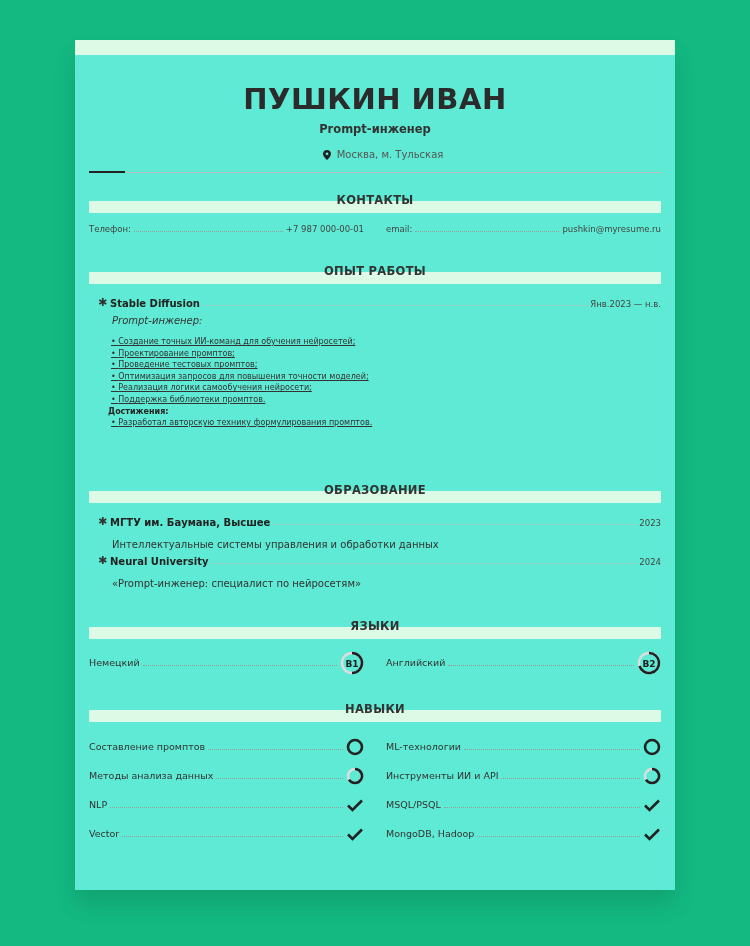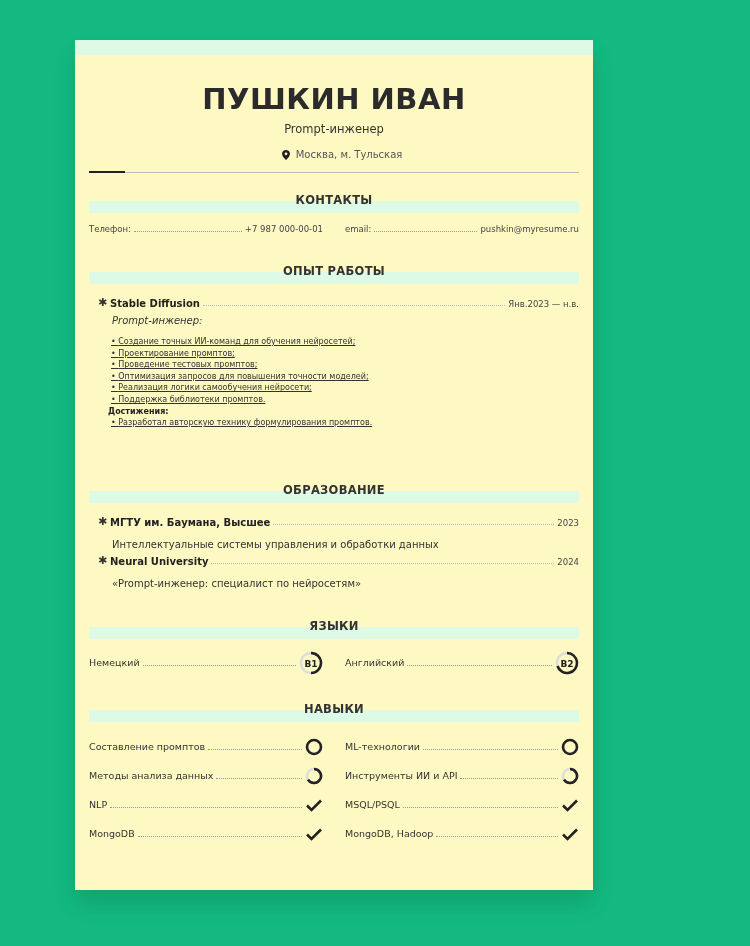--- a/index.html
+++ b/index.html
@@ -6,32 +6,32 @@
     body {
       width: 750px; height: 946px;
       background: #13b981;
       font-family: "DejaVu Sans", sans-serif;
       color: #333;
       position: relative;
       overflow: hidden;
     }
     .page {
       position: absolute; left: 75px; top: 40px;
-      width: 518px; height: 850px;
-      background: #fef9c3;
+      width: 600px; height: 850px;
+      background: #5eead4;
       box-shadow: 0 14px 22px rgba(0,0,0,0.12);
     }
     .top-band { height: 15px; background: #dcfae6; }
     .header { text-align: center; }
     .name {
       margin-top: 27px;
       font-size: 29px; font-weight: bold; letter-spacing: 0.5px;
       color: #2b2b2b; line-height: 34px;
     }
-    .role { margin-top: 6px; font-size: 11.5px; font-weight: normal; color: #333; }
+    .role { margin-top: 6px; font-size: 11.5px; font-weight: bold; color: #333; }
     .loc { margin-top: 13px; font-size: 10px; color: #555; display: flex; justify-content: center; align-items: center; gap: 6px; padding-left: 16px; }
     .loc svg { width: 8px; height: 10px; }
     .divider { position: relative; margin: 12px 14px 0 14px; height: 1px; background: #bbb; }
     .divider .dark { position: absolute; left: 0; top: -1px; width: 36px; height: 2px; background: #222; }
 
     .section { position: absolute; left: 14px; right: 14px; }
     .sec-head { position: relative; height: 18px; }
     .sec-head .band { position: absolute; left: 0; right: 0; top: 8px; height: 12px; background: #dcfae6; }
     .sec-head .title {
       position: absolute; left: 0; right: 0; top: 0; text-align: center;
@@ -210,21 +210,21 @@
             </svg>
         </div>
         <div class="skill-row">
           <span>NLP</span>
             <span class="dots"></span>
           <svg viewBox="0 0 18 18">
               <path d="M2 9.5 L6.5 14 L16 4.5" fill="none" stroke="#222" stroke-width="2.6"></path>
             </svg>
         </div>
         <div class="skill-row">
-          <span>MongoDB</span>
+          <span>Vector</span>
             <span class="dots"></span>
           <svg viewBox="0 0 18 18">
               <path d="M2 9.5 L6.5 14 L16 4.5" fill="none" stroke="#222" stroke-width="2.6"></path>
             </svg>
         </div>
       </div>
       <div class="col">
         <div class="skill-row">
           <span>ML-технологии</span>
             <span class="dots"></span>

